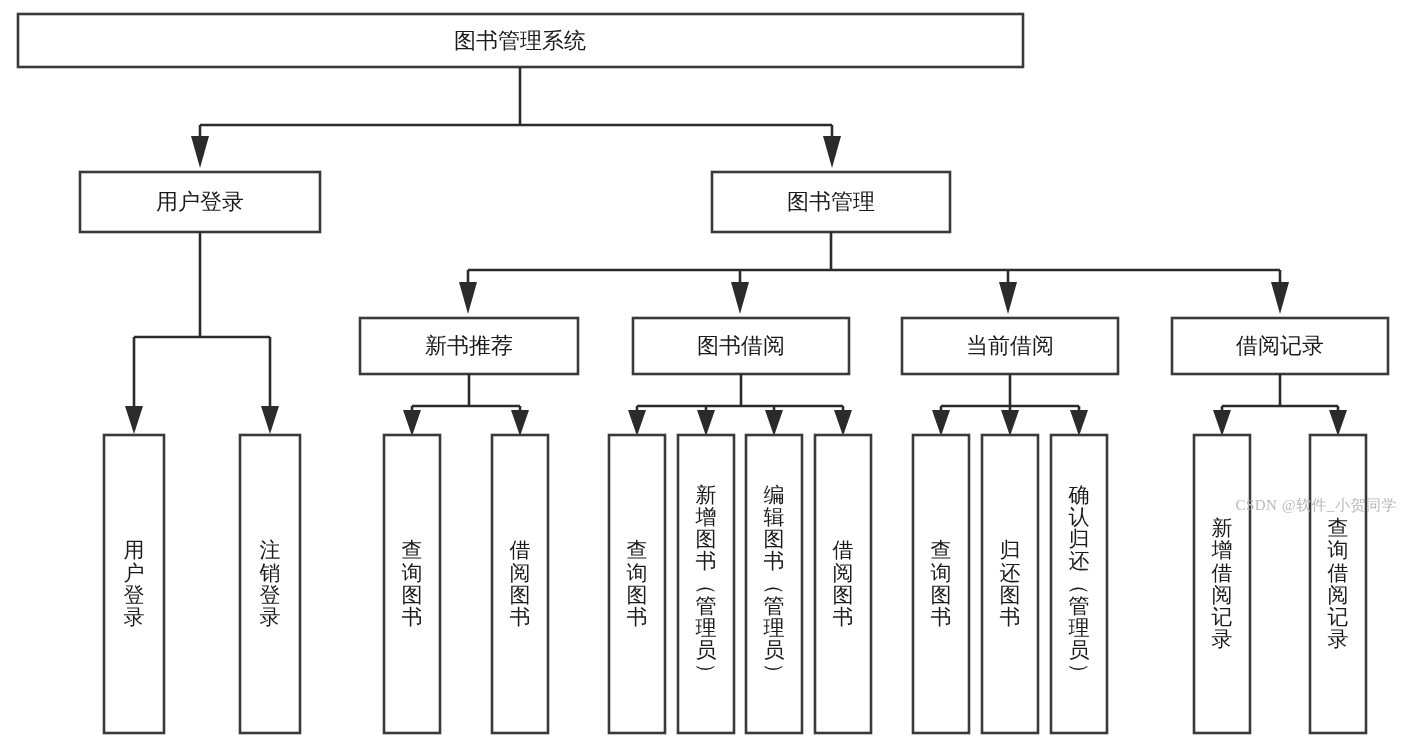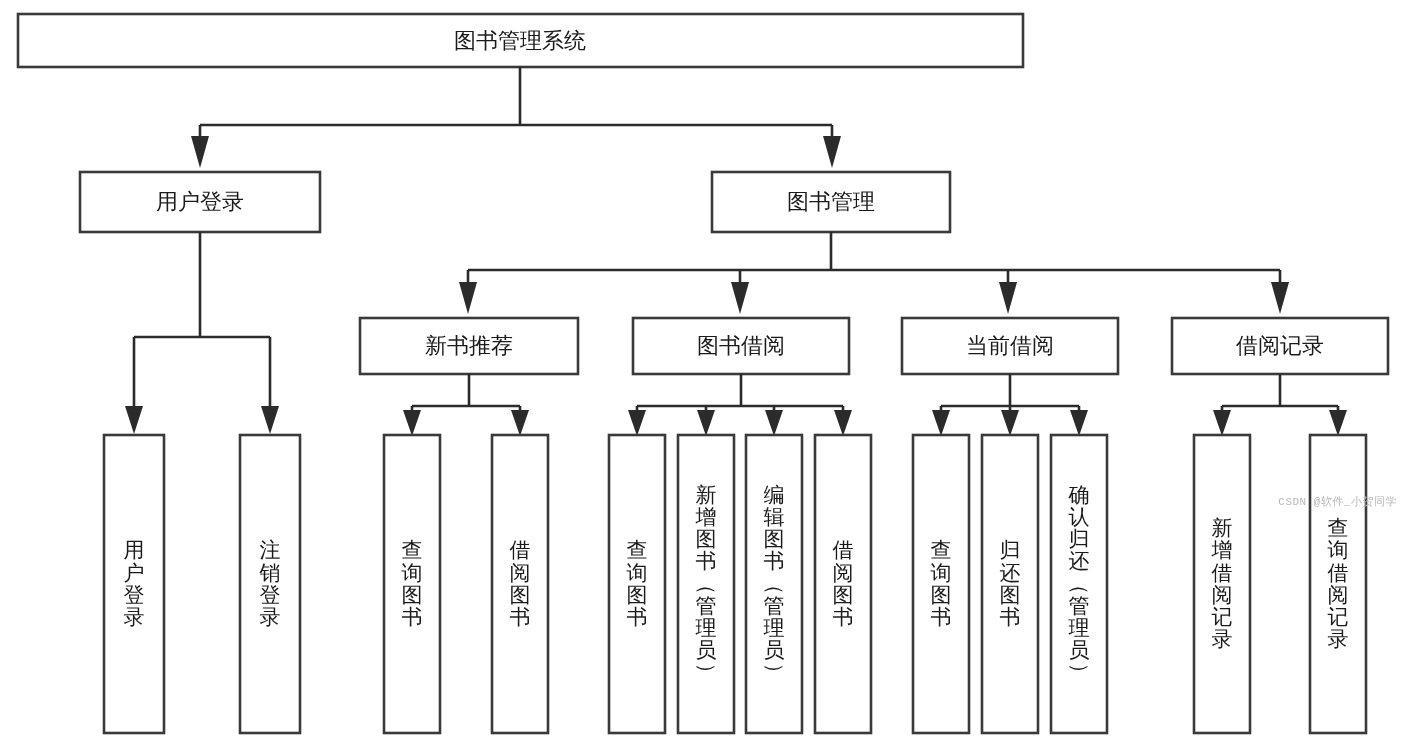--- a/index.html
+++ b/index.html
@@ -46,24 +46,24 @@
   .node-label-h {
     fill: #1a1a1a;
     font-family: "DejaVu Sans", "Liberation Sans", sans-serif;
     font-size: 22px;
     text-anchor: middle;
     dominant-baseline: middle;
   }
   .watermark-text {
     position: absolute;
     right: 8px;
-    bottom: 20px;
+    bottom: 14px;
     color: #b8b8b8;
-    font-size: 11px;
-    font-family: Liberation Mono, monospace;
+    font-size: 15px;
+    font-family: Liberation Serif, serif;
     letter-spacing: 0.5px;
     white-space: nowrap;
     pointer-events: none;
   }
   
   .vlabel {
     position: absolute;
     display: flex;
     flex-direction: column;
     align-items: center;

